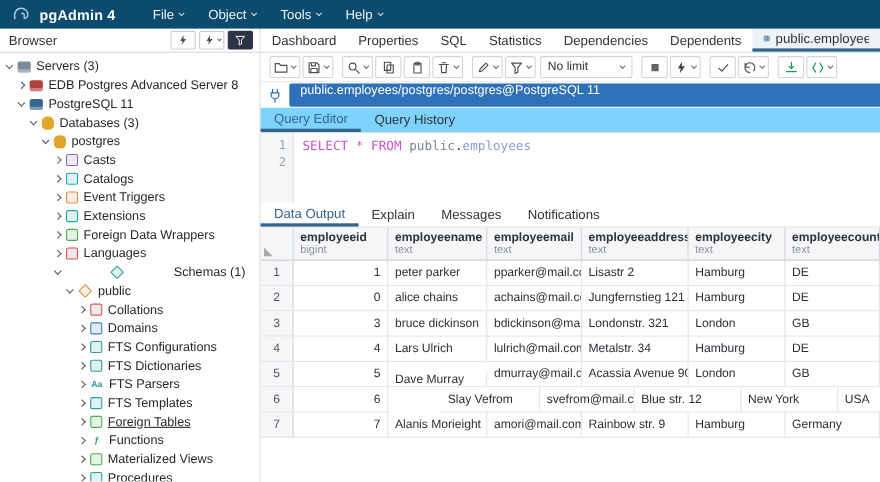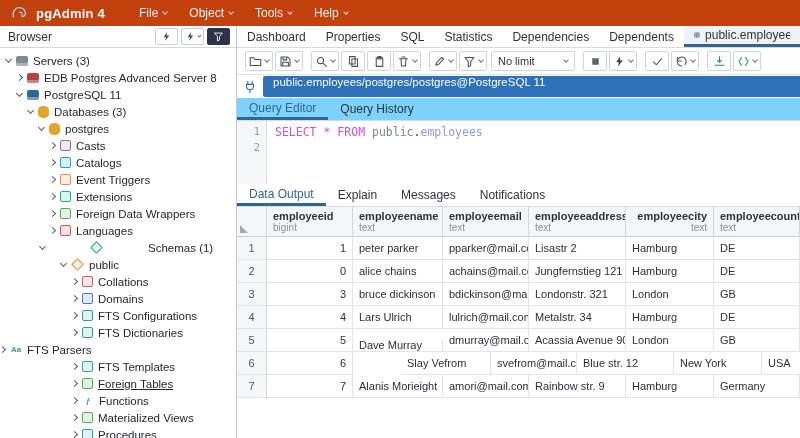--- a/index.html
+++ b/index.html
@@ -1,21 +1,21 @@
 <!DOCTYPE html>
 <html><head>
 <meta charset="utf-8">
 <style>
   *{margin:0;padding:0;box-sizing:border-box}
   html,body{width:800px;height:438px;overflow:hidden;background:#fff;
     font-family:"Liberation Sans",sans-serif;}
   #app{position:relative;width:800px;height:438px;overflow:hidden;background:#fff}
 
   
-  .topbar{position:absolute;top:0;left:0;right:0;height:26px;background:#c2410c;
+  .topbar{position:absolute;top:0;left:0;right:0;height:26px;background:#0c4a6e;
     display:flex;align-items:center;padding:0 10px;gap:8px;z-index:5}
   .logo-text{color:#fff;font-size:13px;font-weight:bold;letter-spacing:.2px}
   .menus{display:flex;gap:22px;margin-left:26px}
   .menu{color:#f2f4f7;font-size:12px;display:flex;align-items:center;gap:5px;cursor:default}
   .chev{display:inline-block;width:5px;height:5px;border-right:1.4px solid currentColor;
     border-bottom:1.4px solid currentColor}
   .c-down{transform:rotate(45deg);margin-top:-2px}
   .c-right{transform:rotate(-45deg)}
   .menu .chev{width:4px;height:4px;color:#cfd6e4}
 
@@ -199,21 +199,21 @@
         <div class="trow" style="padding-left: 50px;">
           <span class="chev c-right"></span>
           <span class="ticon shape-box" style="border: 1.5px solid rgb(76, 175, 80); background: rgba(76, 175, 80, 0.15);"></span>
           <span class="tlabel">Foreign Data Wrappers</span>
         </div>
         <div class="trow" style="padding-left: 50px;">
           <span class="chev c-right"></span>
           <span class="ticon shape-box" style="border: 1.5px solid rgb(217, 83, 79); background: rgba(217, 83, 79, 0.15);"></span>
           <span class="tlabel">Languages</span>
         </div>
-        <div class="trow" style="padding-left: 40px; gap: 40px;">
+        <div class="trow" style="padding-left: 50px; gap: 40px;">
           <span class="chev c-down"></span>
           <span class="ticon shape-diamond" style="border: 1.5px solid rgb(42, 161, 152); background: rgba(42, 161, 152, 0.15);"></span>
           <span class="tlabel">Schemas (1)</span>
         </div>
         <div class="trow" style="padding-left: 61px;">
           <span class="chev c-down"></span>
           <span class="ticon shape-diamond" style="border: 1.5px solid rgb(226, 144, 58); background: rgba(226, 144, 58, 0.15);"></span>
           <span class="tlabel">public</span>
         </div>
         <div class="trow" style="padding-left: 72px;">
@@ -229,21 +229,21 @@
         <div class="trow" style="padding-left: 72px;">
           <span class="chev c-right"></span>
           <span class="ticon shape-box" style="border: 1.5px solid rgb(42, 161, 152); background: rgba(42, 161, 152, 0.15);"></span>
           <span class="tlabel">FTS Configurations</span>
         </div>
         <div class="trow" style="padding-left: 72px;">
           <span class="chev c-right"></span>
           <span class="ticon shape-box" style="border: 1.5px solid rgb(42, 161, 152); background: rgba(42, 161, 152, 0.15);"></span>
           <span class="tlabel">FTS Dictionaries</span>
         </div>
-        <div class="trow" style="">
+        <div class="trow" style="padding-left: 72px;">
           <span class="chev c-right"></span>
           <span class="ticon shape-text" style="color: rgb(42, 161, 152);">Aa</span>
           <span class="tlabel">FTS Parsers</span>
         </div>
         <div class="trow" style="padding-left: 72px;">
           <span class="chev c-right"></span>
           <span class="ticon shape-box" style="border: 1.5px solid rgb(42, 161, 152); background: rgba(42, 161, 152, 0.15);"></span>
           <span class="tlabel">FTS Templates</span>
         </div>
         <div class="trow" style="padding-left: 72px; text-decoration: underline;">
@@ -447,21 +447,21 @@
             <div class="gh-type">text</div>
           </div>
           <div class="gh-cell" style="width: 86px;">
             <div class="gh-name">employeemail</div>
             <div class="gh-type">text</div>
           </div>
           <div class="gh-cell" style="width: 97px;">
             <div class="gh-name">employeeaddress</div>
             <div class="gh-type">text</div>
           </div>
-          <div class="gh-cell" style="width: 88px; align-items: flex-end;">
+          <div class="gh-cell" style="width: 88px;">
             <div class="gh-name">employeecity</div>
             <div class="gh-type">text</div>
           </div>
           <div class="gh-cell" style="width: 86px;">
             <div class="gh-name">employeecountry</div>
             <div class="gh-type">text</div>
           </div>
         </div>
       <div class="gbody" id="grid-body">
           <div class="g-row">

